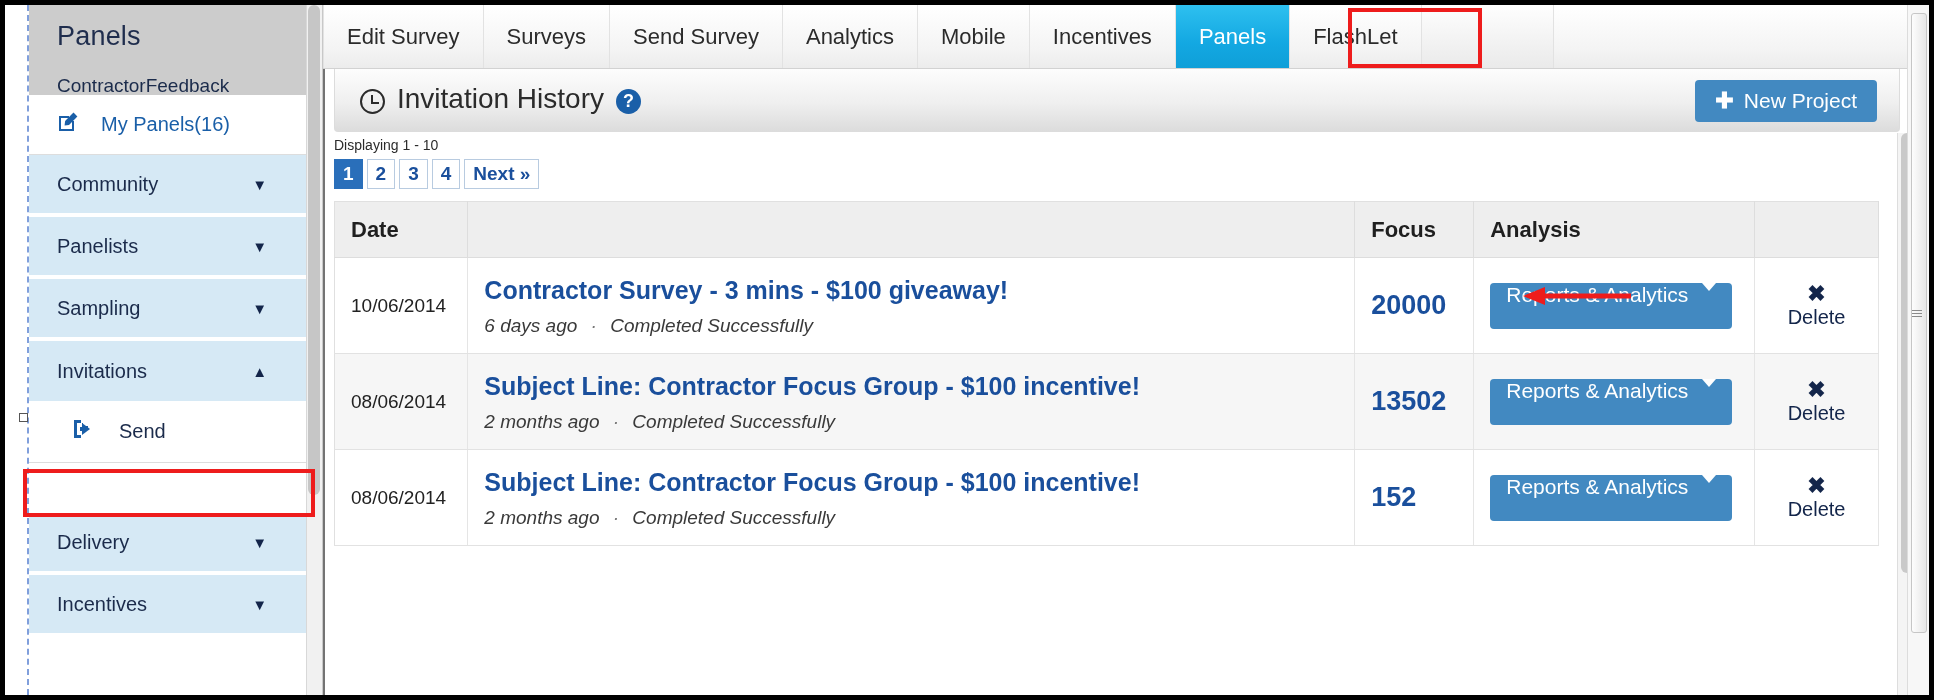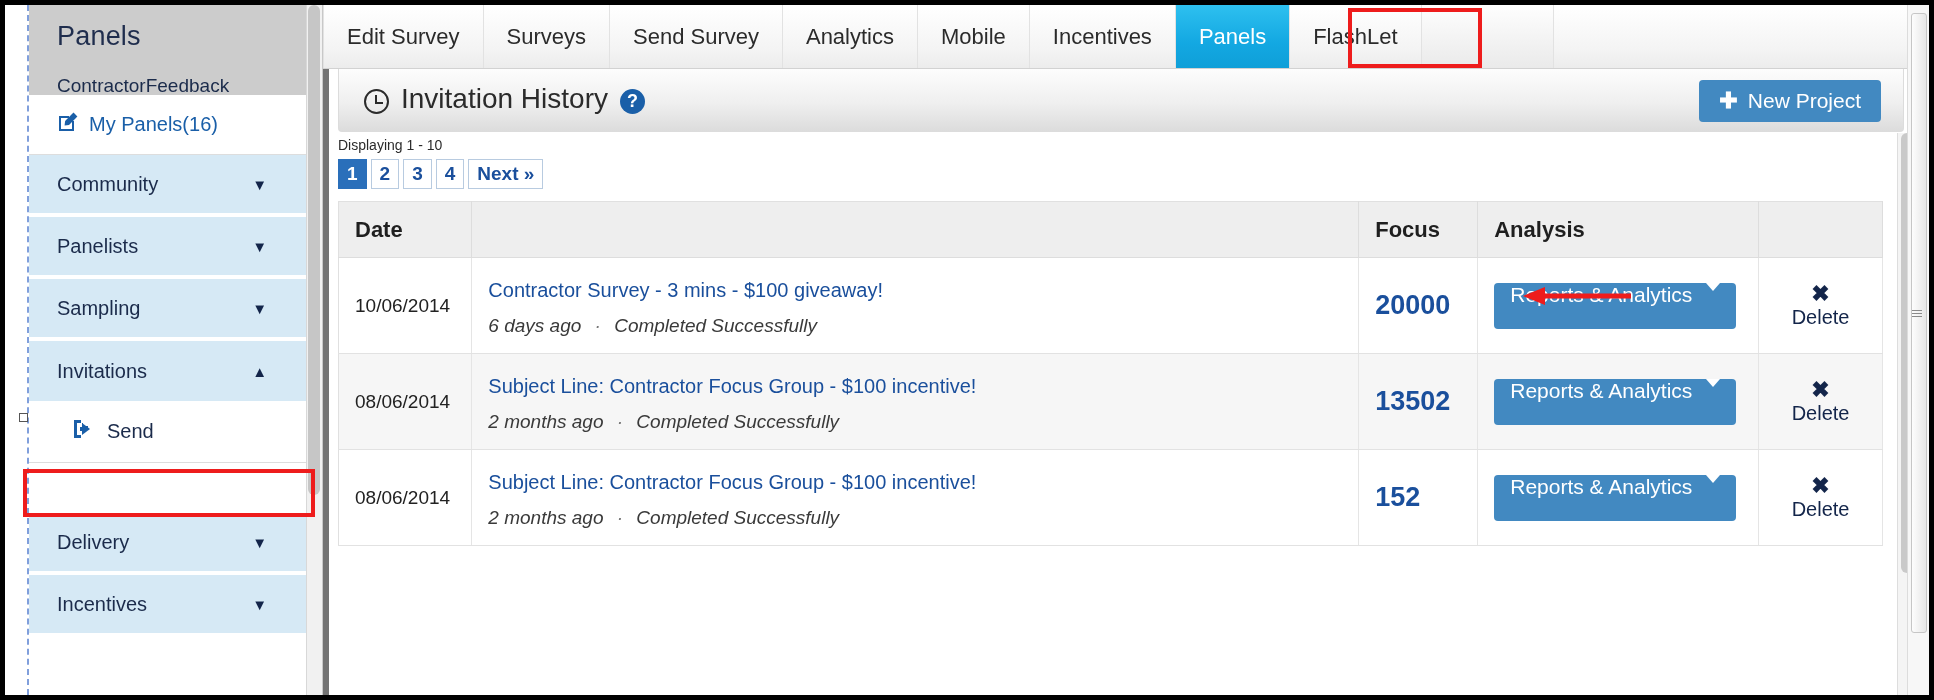--- a/index.html
+++ b/index.html
@@ -65,20 +65,21 @@
     left: 24px;
     width: 280px;
     height: 60px;
     background: #d6e9f5;
     border-bottom: 2px solid #ffffff;
     display: flex;
     align-items: center;
     padding-left: 28px;
     font-size: 20px;
     color: #1b2b4b;
+    gap: 12px;
   }
   .side-item.white { background: #ffffff; border-bottom: 1px solid #dddddd; }
   .side-item .label { flex: 0 0 auto; }
   .side-item .caret {
     position: absolute;
     right: 42px;
     font-size: 15px;
     color: #13254a;
     line-height: 1;
   }
@@ -176,21 +177,21 @@
     border-left: 1px solid #e2e2e2;
   }
 
   
   #content {
     position: absolute;
     left: 0; top: 64px;
     width: 1592px;
     bottom: 0;
     background: #ffffff;
-    border-left: 6px solid #737373;
+    border-left: 2px solid #737373;
     overflow: hidden;
   }
 
   #page-header {
     position: absolute;
     left: 9px; top: 0;
     width: 1566px;
     height: 63px;
     background: linear-gradient(#fdfdfd, #efefef 55%, #dcdcdc);
     border: 1px solid #dcdcdc;
@@ -317,22 +318,22 @@
   }
   #table tr.alt td { background: #f6f6f6; }
   .c-date { width: 112px; }
   .c-name { width: 745px; }
   .c-count { width: 100px; }
   .c-analysis { width: 236px; }
   .c-del { width: 104px; }
 
   .cell-date { font-size: 19px; color: #222; white-space: nowrap; }
   .cell-title {
-    font-size: 20px;
-    font-weight: normal;
+    font-size: 25px;
+    font-weight: bold;
     color: #1a4f9c;
     line-height: 30px;
     white-space: nowrap;
     cursor: pointer;
   }
   .cell-meta {
     margin-top: 10px;
     font-size: 19px;
     font-style: italic;
     color: #3a3a3a;

